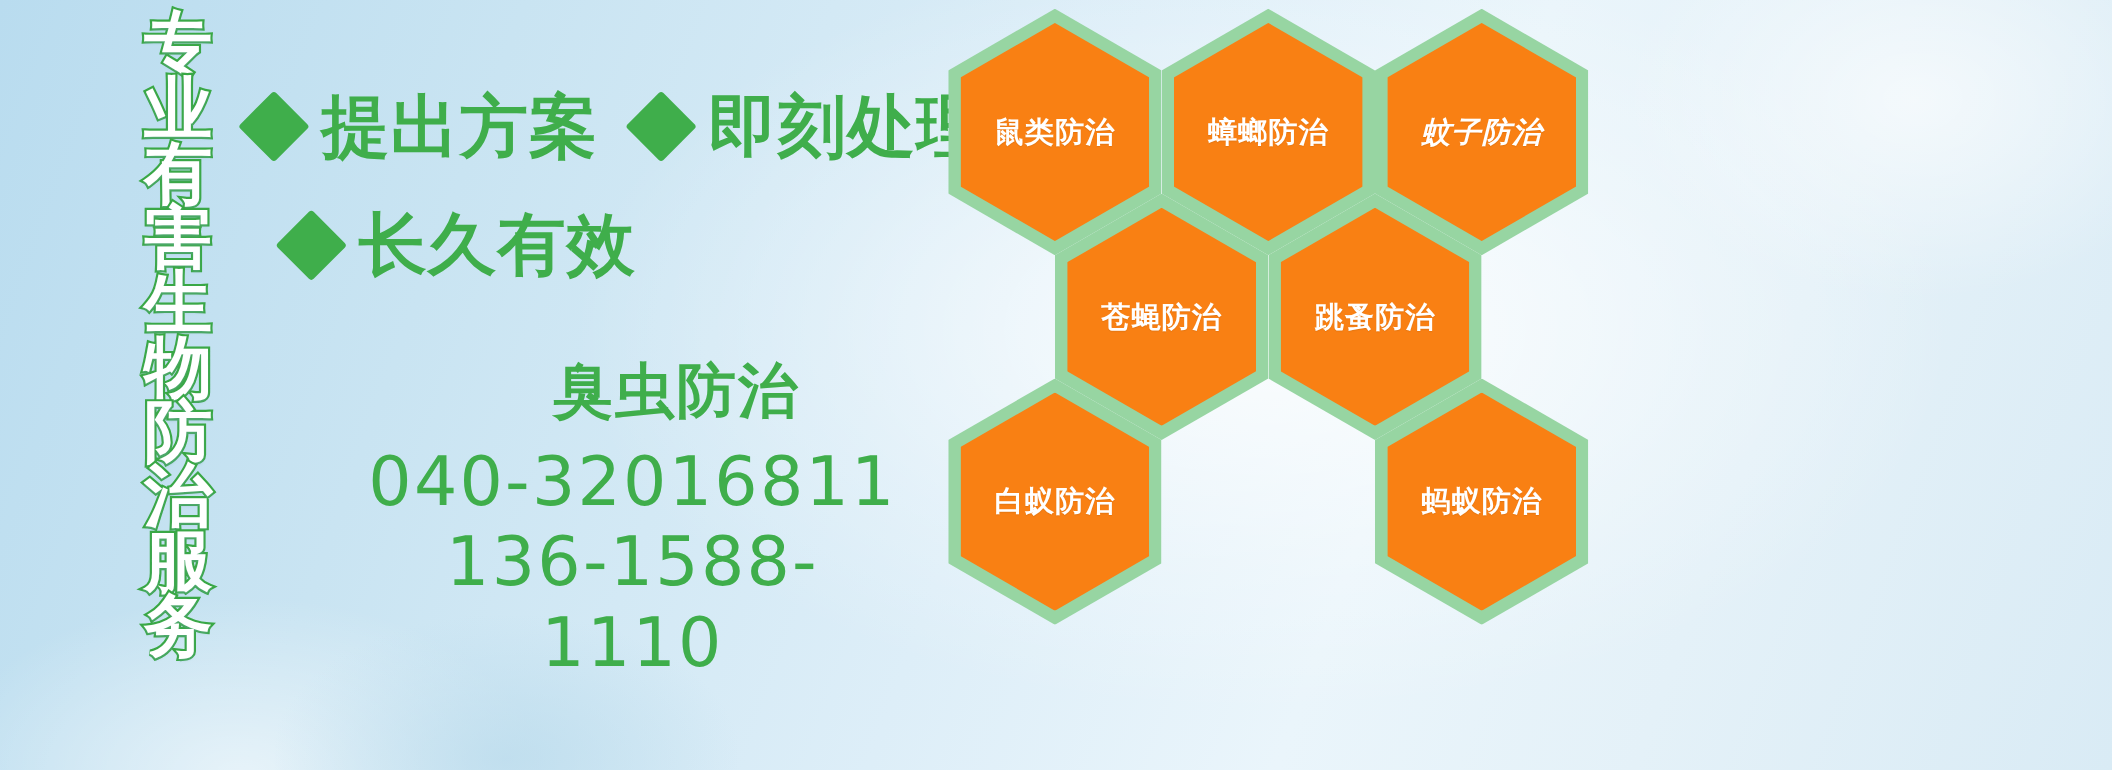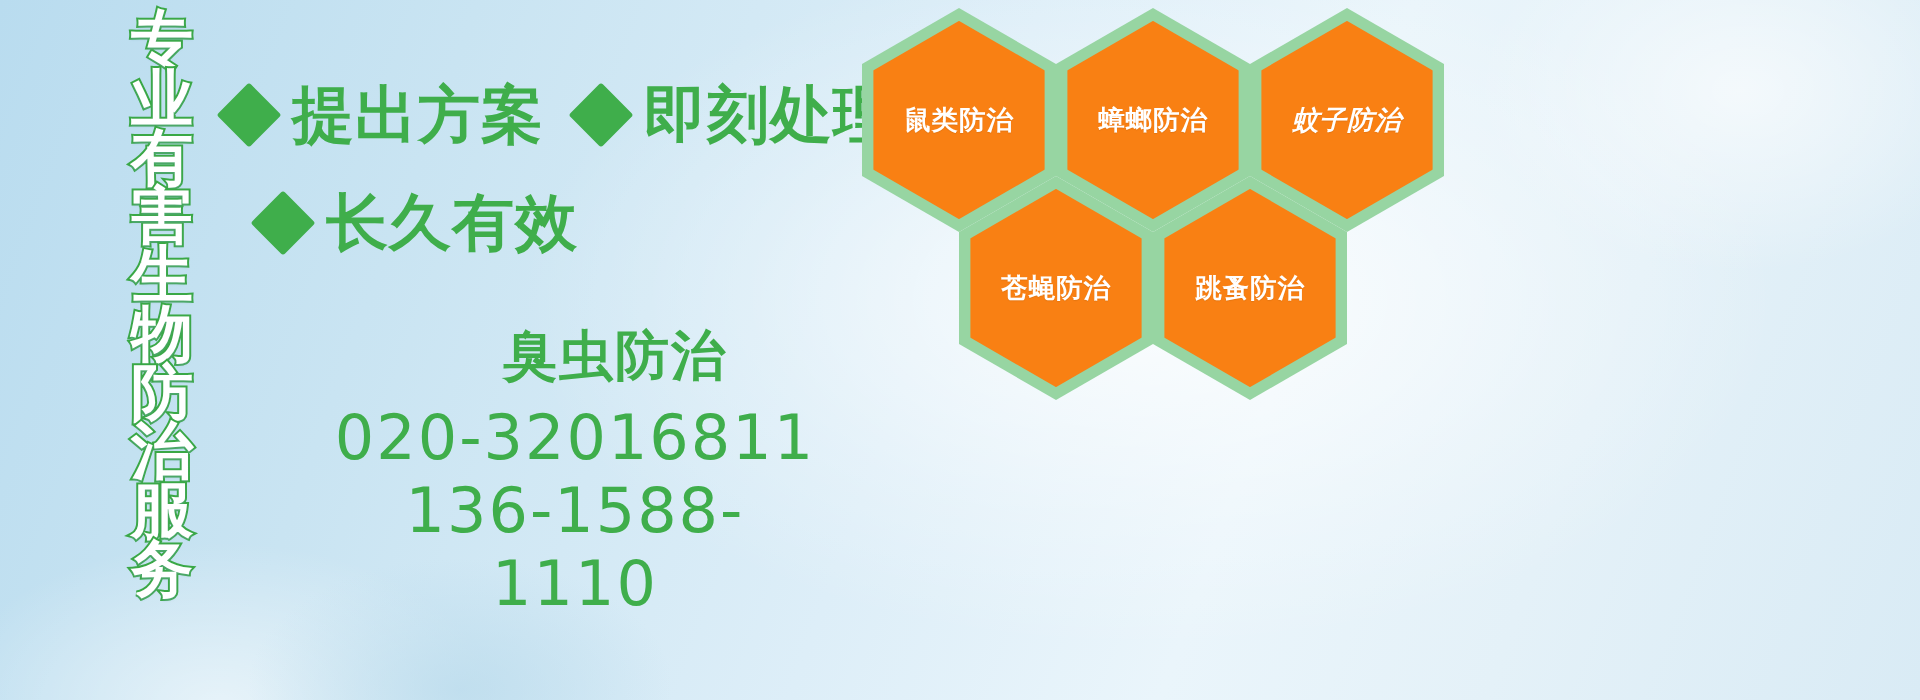--- a/index.html
+++ b/index.html
@@ -187,21 +187,21 @@
       <div class="bullet-item">
         <span class="diamond"></span>
         <span class="bullet-text">长久有效</span>
       </div>
     </div>
 
   </div>
 
   <div id="contact">
     <div id="contact-title">臭虫防治</div>
-    <div class="contact-phone">020-32016811</div>
+    <div class="contact-phone">040-32016811</div>
     <div class="contact-phone">136-1588-1110</div>
   </div>
 
   <div id="honeycomb">
 
     <div class="hex-cell" style="left:0px;   top:0px;">
       <div class="hex-outer"></div>
       <div class="hex-inner">
         <span class="hex-label">鼠类防治</span>
       </div>
@@ -225,16 +225,28 @@
         <span class="hex-label">跳蚤防治</span>
       </div>
     </div>
     <div class="hex-cell" style="left:97px;  top:168px;">
       <div class="hex-outer"></div>
       <div class="hex-inner">
         <span class="hex-label">苍蝇防治</span>
       </div>
     </div>
 
+    <div class="hex-cell" style="left:0px;   top:336px;">
+      <div class="hex-outer"></div>
+      <div class="hex-inner">
+        <span class="hex-label">白蚁防治</span>
+      </div>
+    </div>
+    <div class="hex-cell" style="left:388px; top:336px;">
+      <div class="hex-outer"></div>
+      <div class="hex-inner">
+        <span class="hex-label">蚂蚁防治</span>
+      </div>
+    </div>
 
   </div>
 
 </div>
 
 </body></html>

